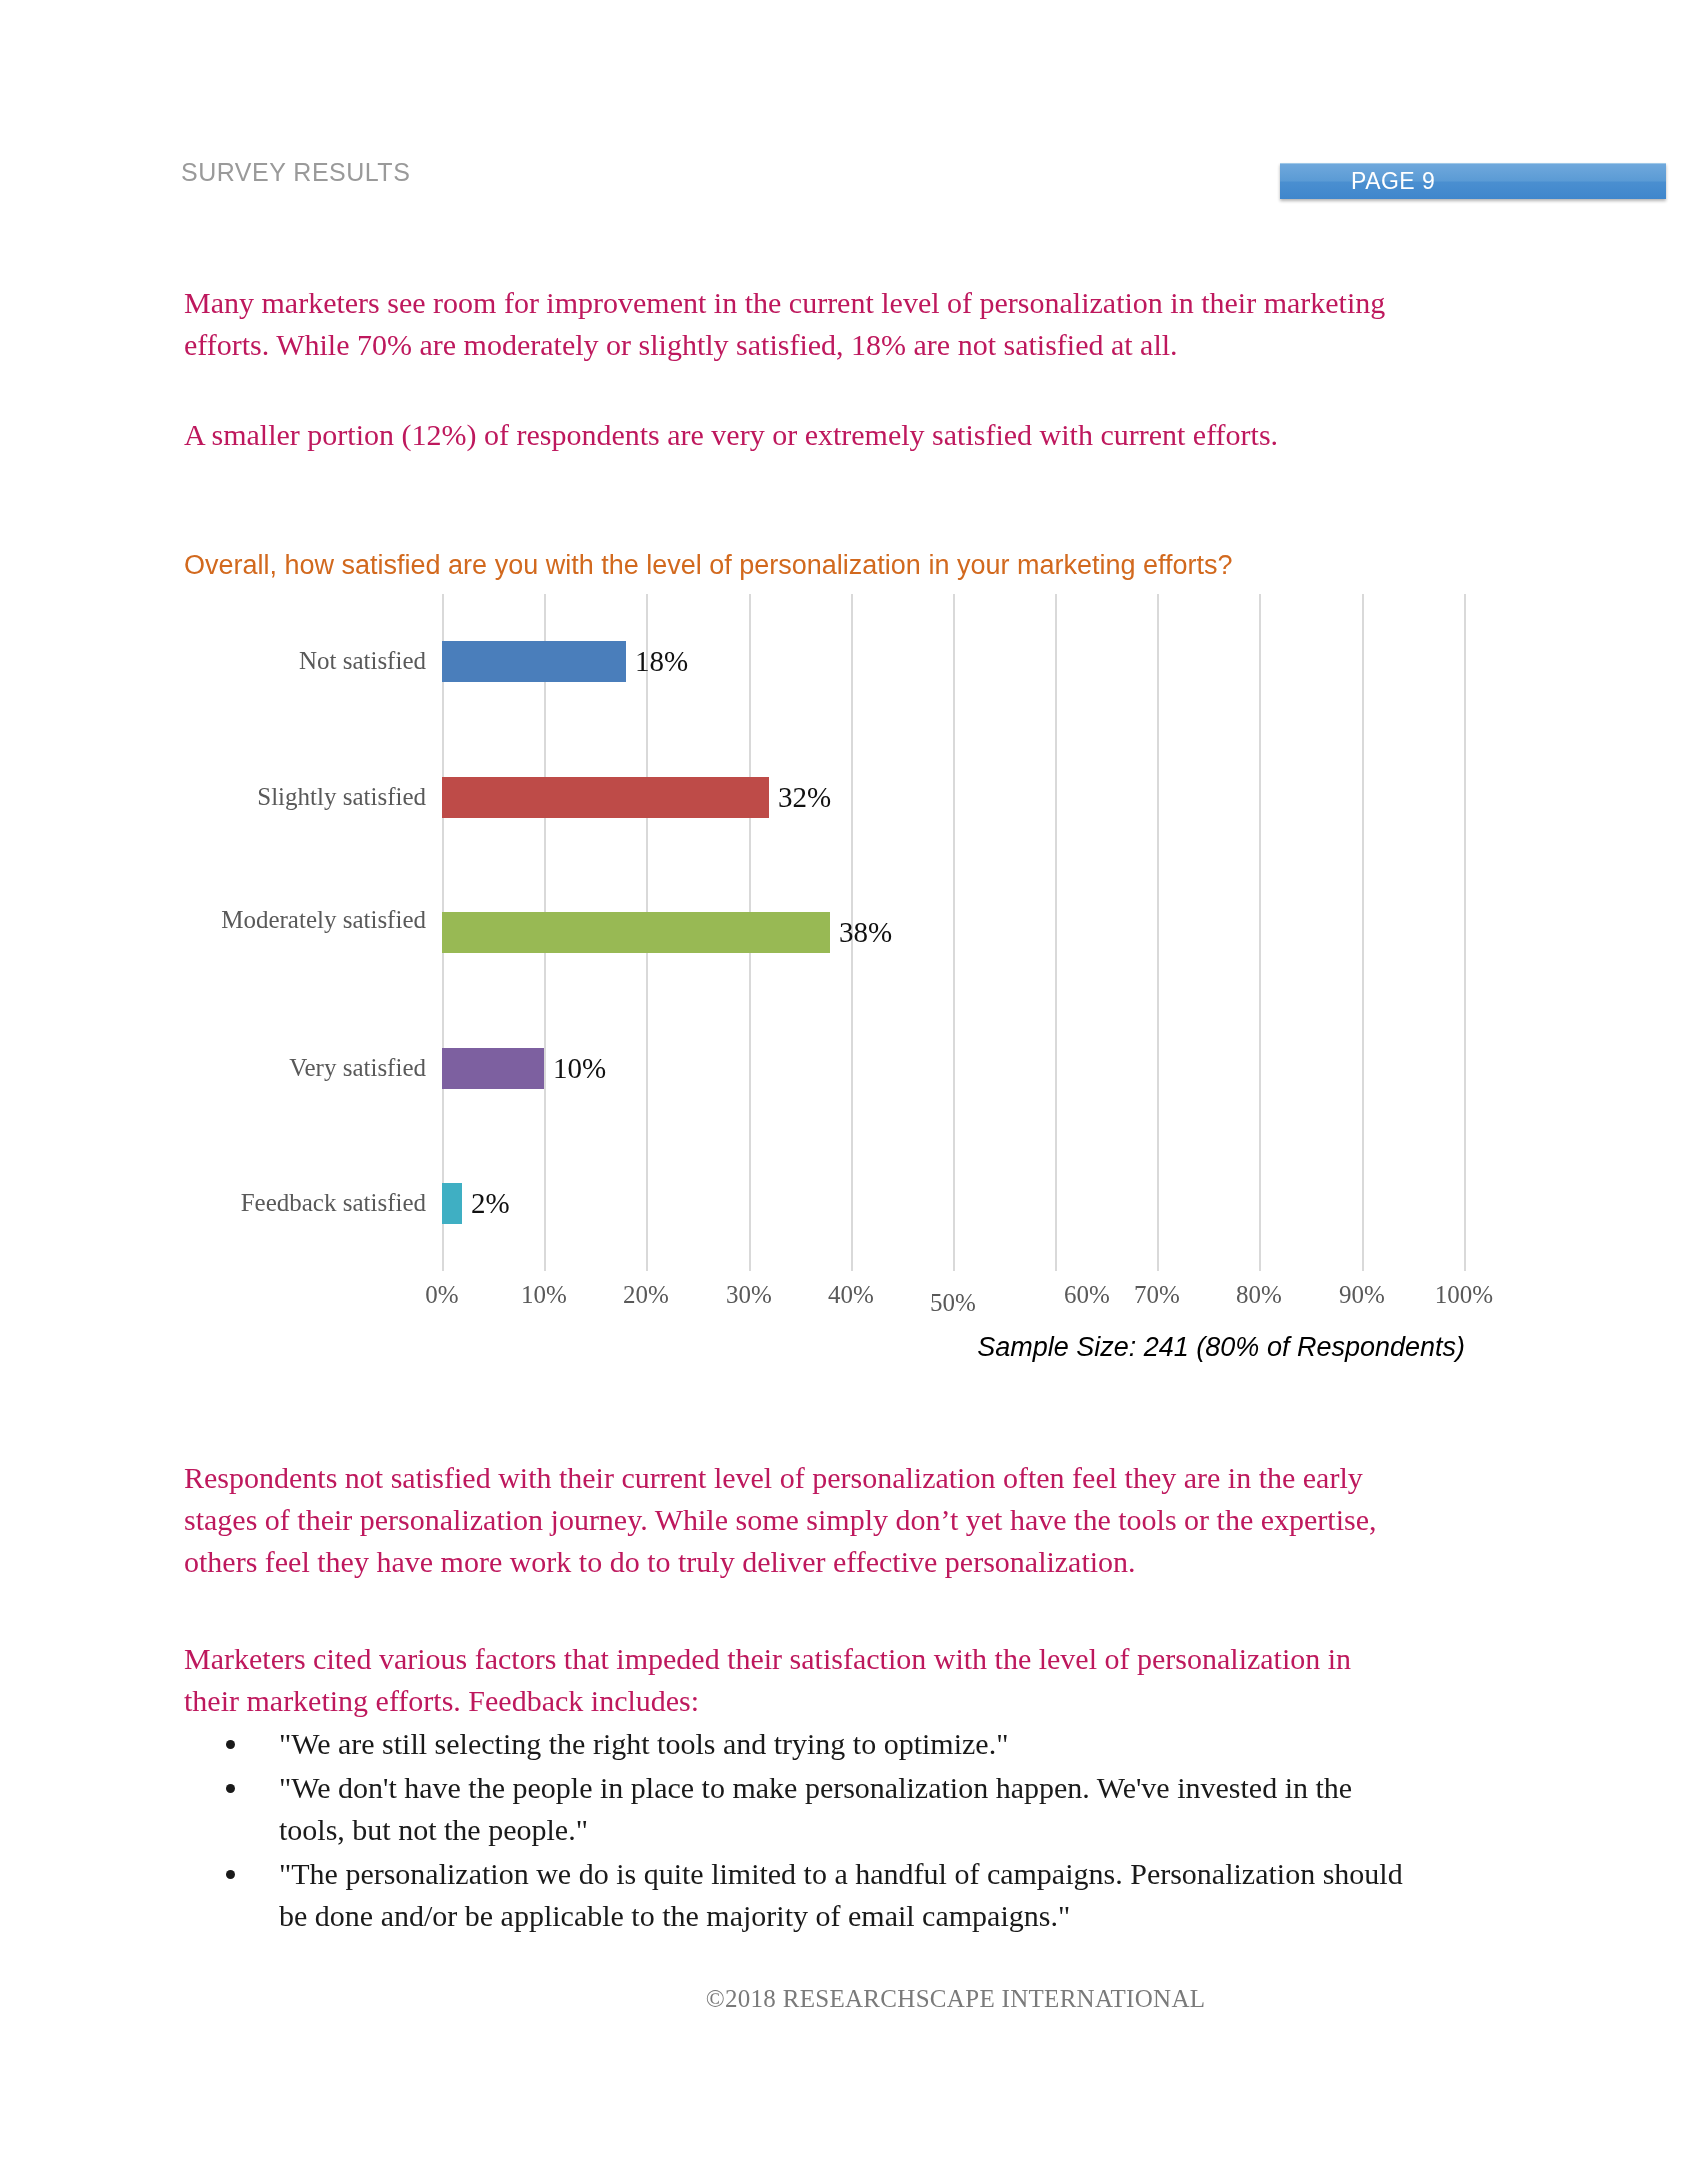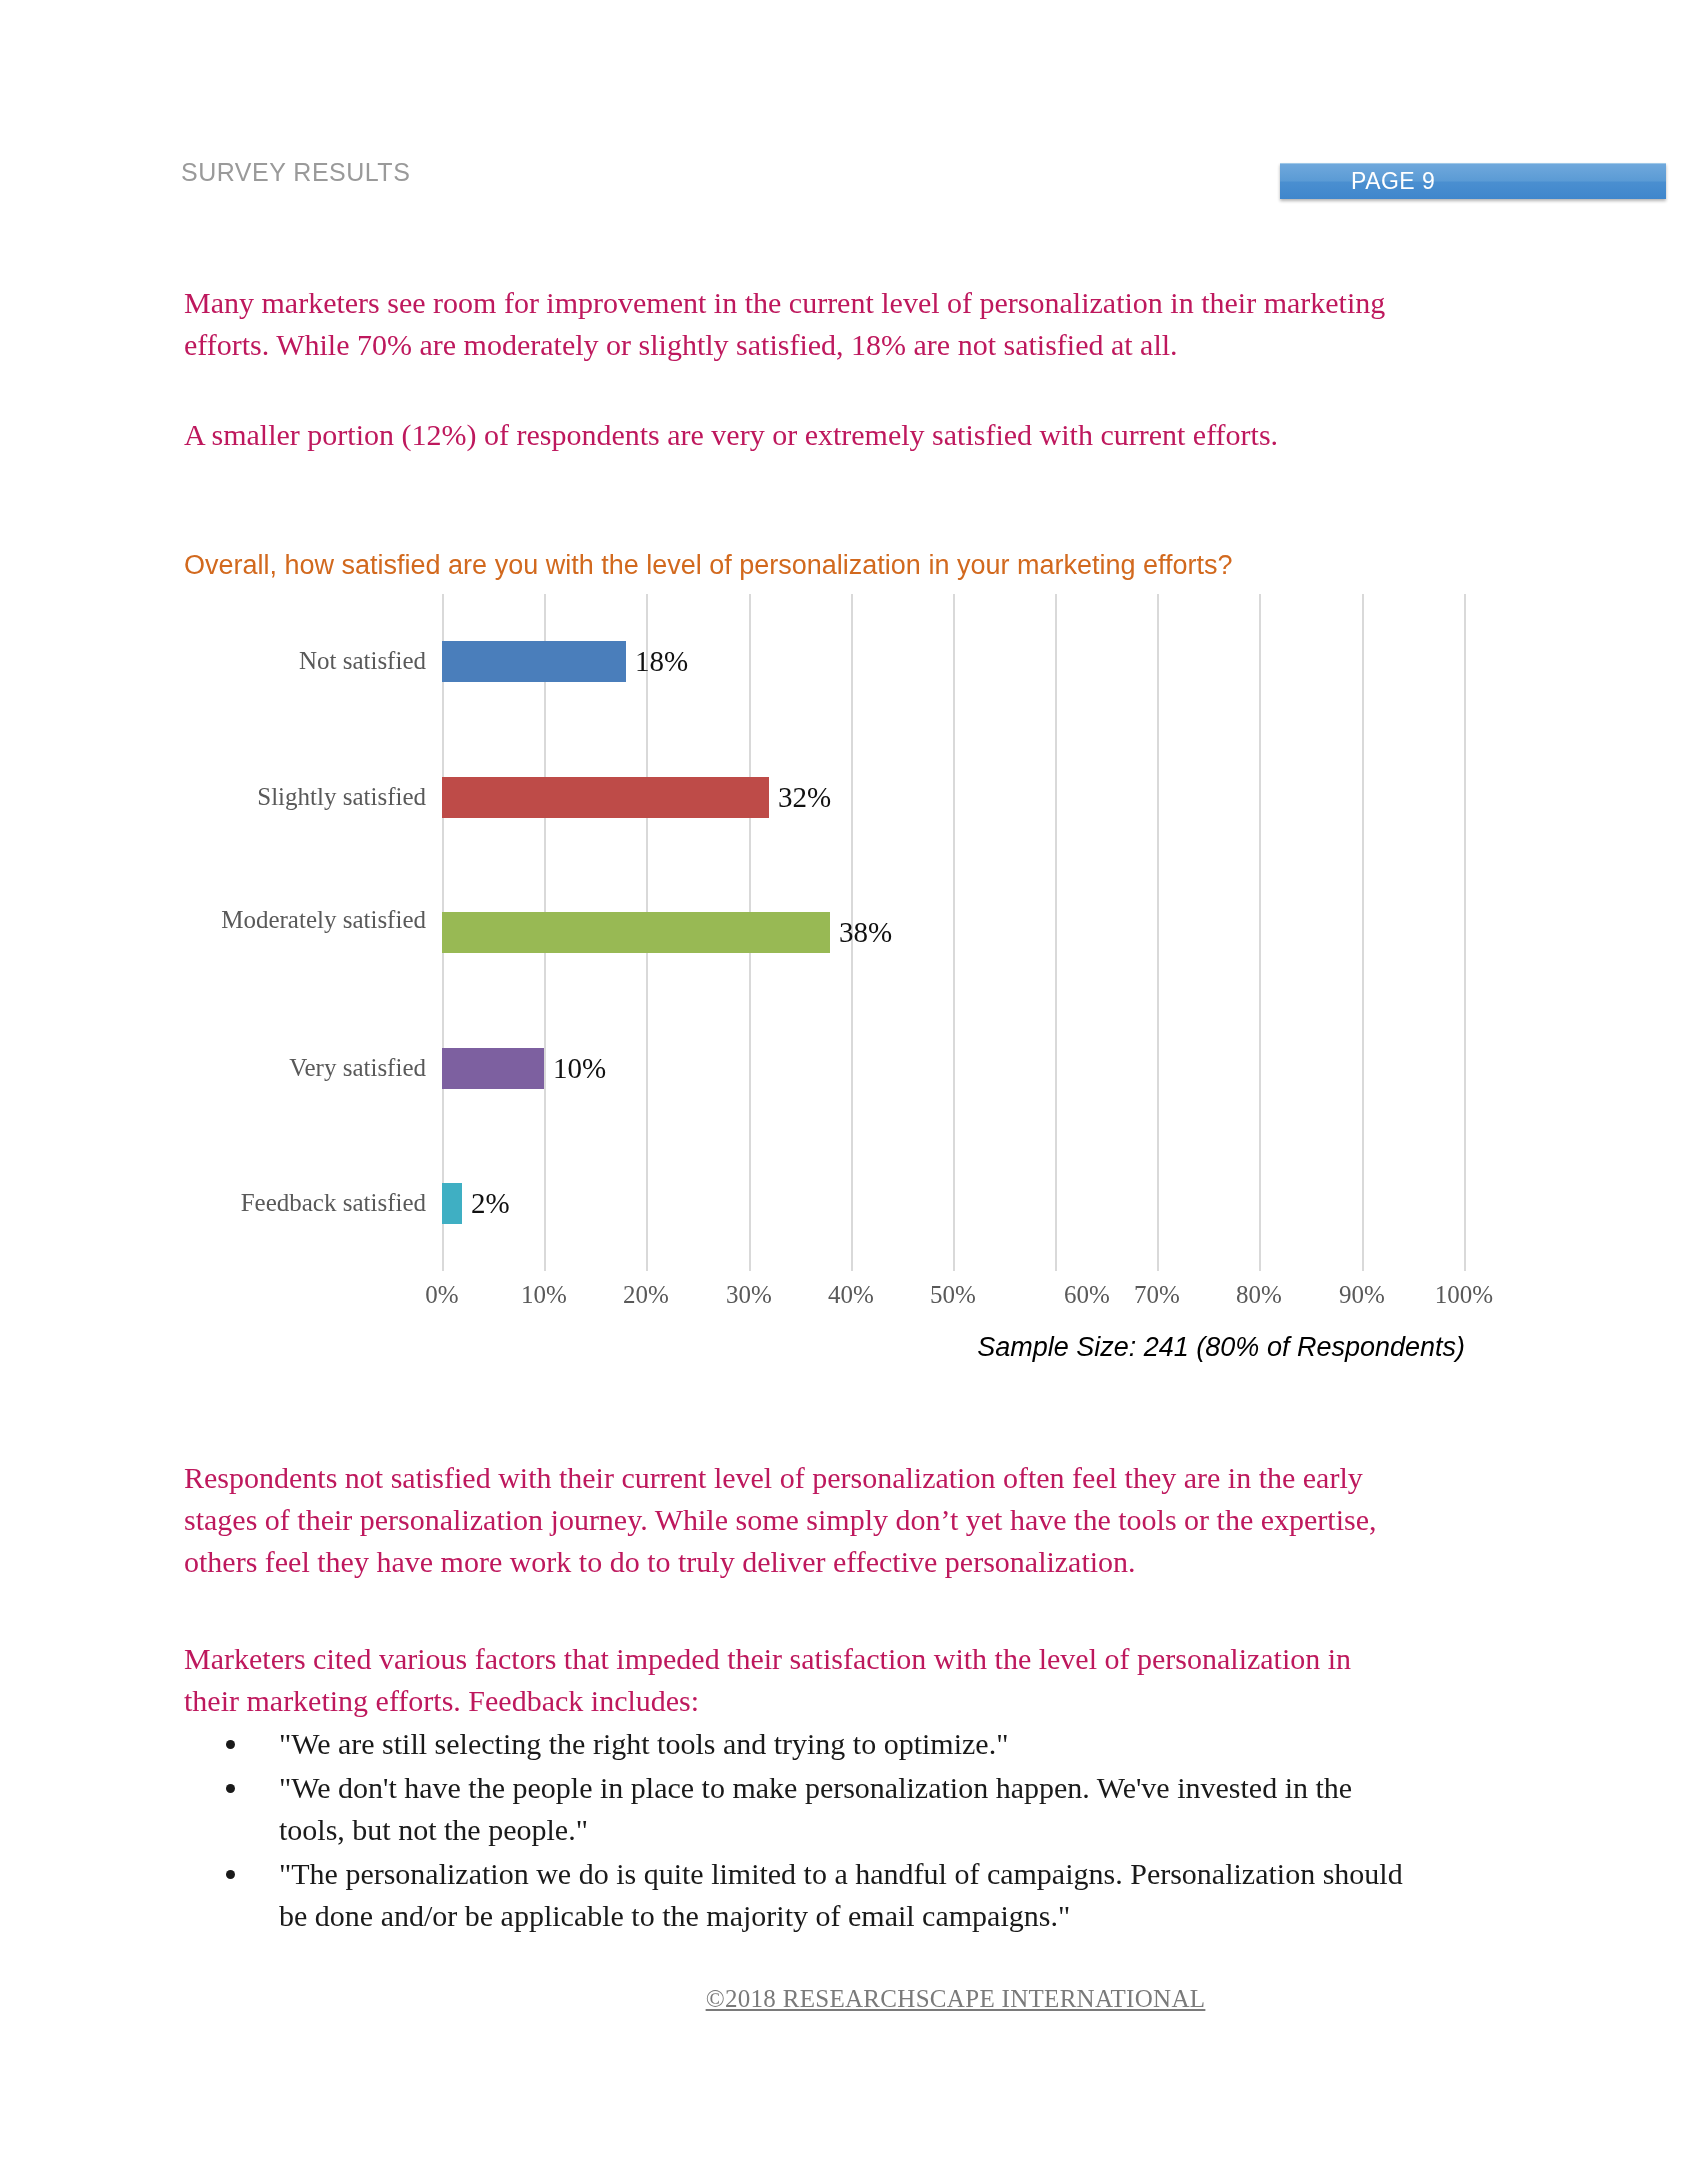--- a/index.html
+++ b/index.html
@@ -177,21 +177,20 @@
     left: 0;
     top: 1985px;
     width: 1683px;
     text-align: center;
     padding-left: 228px;
     box-sizing: border-box;
     font-family: "Liberation Serif", serif;
     font-size: 25px;
     color: #7a7a7a;
     letter-spacing: 0.3px;
-    text-decoration: underline;
   }
 </style>
 </head>
 <body>
 
 <div class="page">
 
   <div class="header">
     <div class="header-label">SURVEY RESULTS</div>
   </div>
@@ -229,21 +228,21 @@
         <div class="bar-value" style="left: 111px; top: 458px;">10%</div>
         <div class="cat-label" style="top: 460px; right: 1038px;">Very satisfied</div>
         <div class="bar" style="left: 0px; top: 589px; width: 20.4px; background: rgb(63, 175, 195);"></div>
         <div class="bar-value" style="left: 29px; top: 593px;">2%</div>
         <div class="cat-label" style="top: 595px; right: 1038px;">Feedback satisfied</div>
         <div class="tick-label" style="left: 0px;">0%</div>
         <div class="tick-label" style="left: 102px;">10%</div>
         <div class="tick-label" style="left: 204px;">20%</div>
         <div class="tick-label" style="left: 307px;">30%</div>
         <div class="tick-label" style="left: 409px;">40%</div>
-        <div class="tick-label" style="left: 511px;">50%</div>
+        <div class="tick-label" style="left: 511px; margin-top: 8px;">50%</div>
         <div class="tick-label" style="left: 613px; margin-left: 32px;">60%</div>
         <div class="tick-label" style="left: 715px;">70%</div>
         <div class="tick-label" style="left: 817px;">80%</div>
         <div class="tick-label" style="left: 920px;">90%</div>
         <div class="tick-label" style="left: 1022px;">100%</div>
       </div>
   </div>
 
   <div class="sample-size">Sample Size: 241 (80% of Respondents)</div>
 

